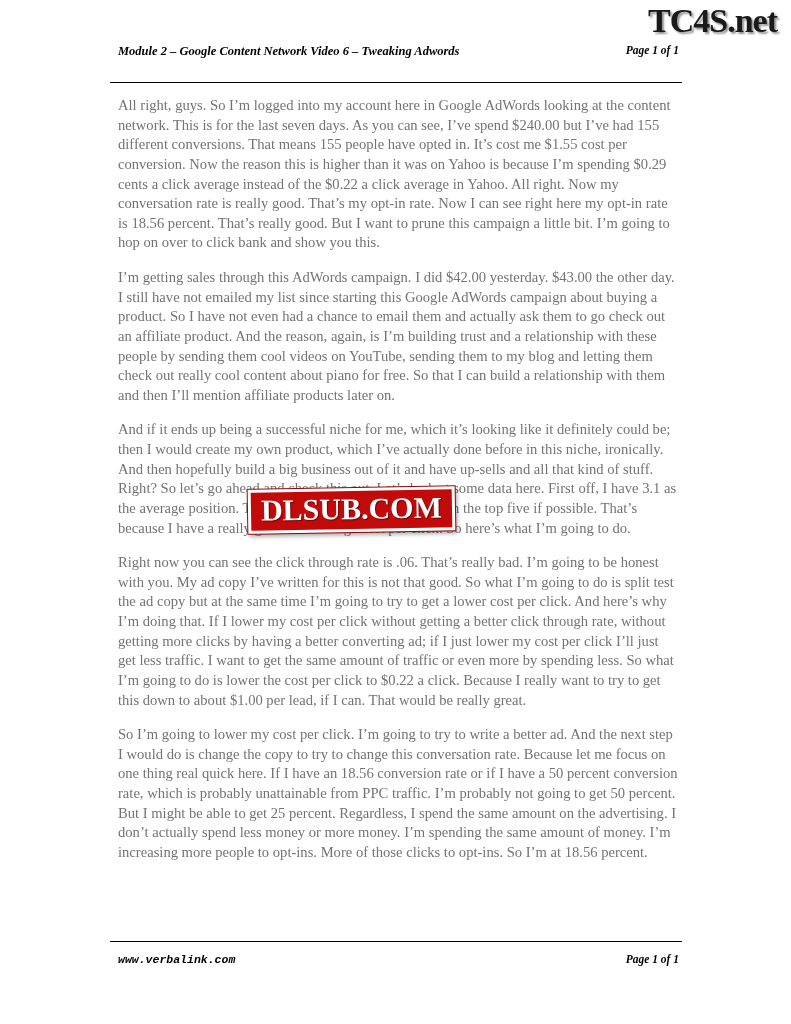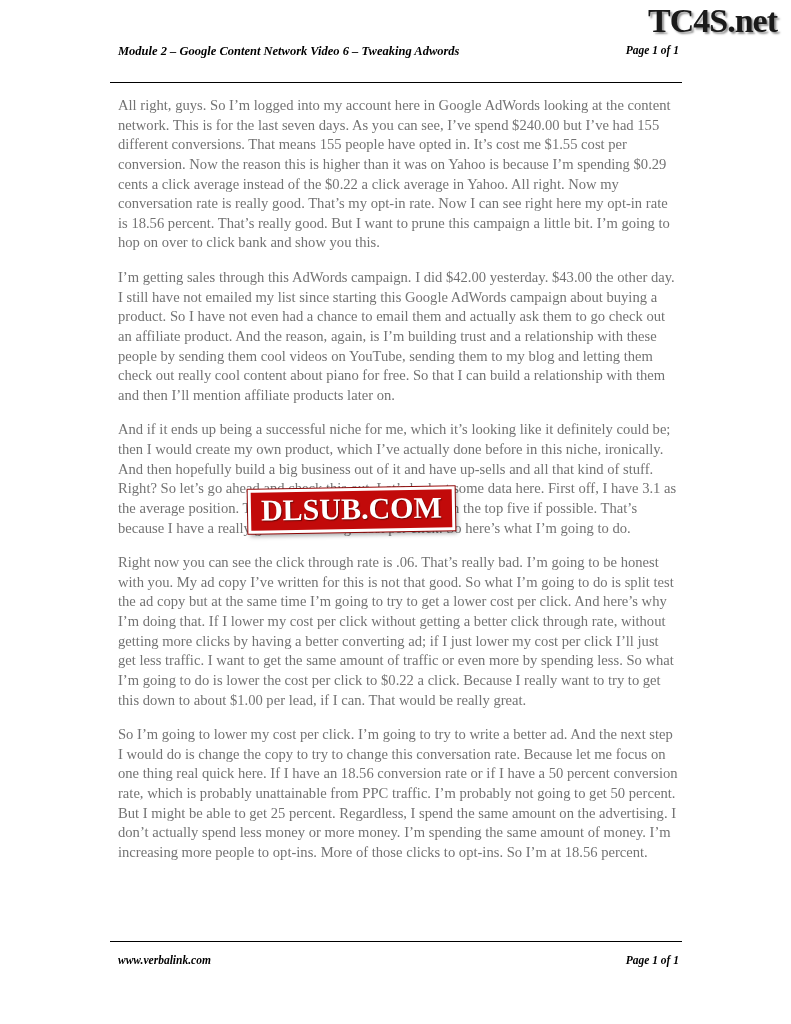--- a/index.html
+++ b/index.html
@@ -108,21 +108,21 @@
     position: absolute;
     bottom: 58px;
     left: 118px;
     right: 112px;
     font-family: "Liberation Serif", serif;
     font-weight: bold;
     font-style: italic;
     font-size: 11.5px;
     color: #000;
   }
-  .doc-footer .f-left { float: left; }
+  .doc-footer .f-left { float: left; font-family: Liberation Mono, monospace; }
   .doc-footer .f-right { float: right; }
   .doc-footer:after { content: ""; display: block; clear: both; }
 
   
   .dlsub {
     position: absolute;
     top: 488px;
     left: 248px;
     padding: 3px 10px 5px 10px;
     background: #c20a0a;

